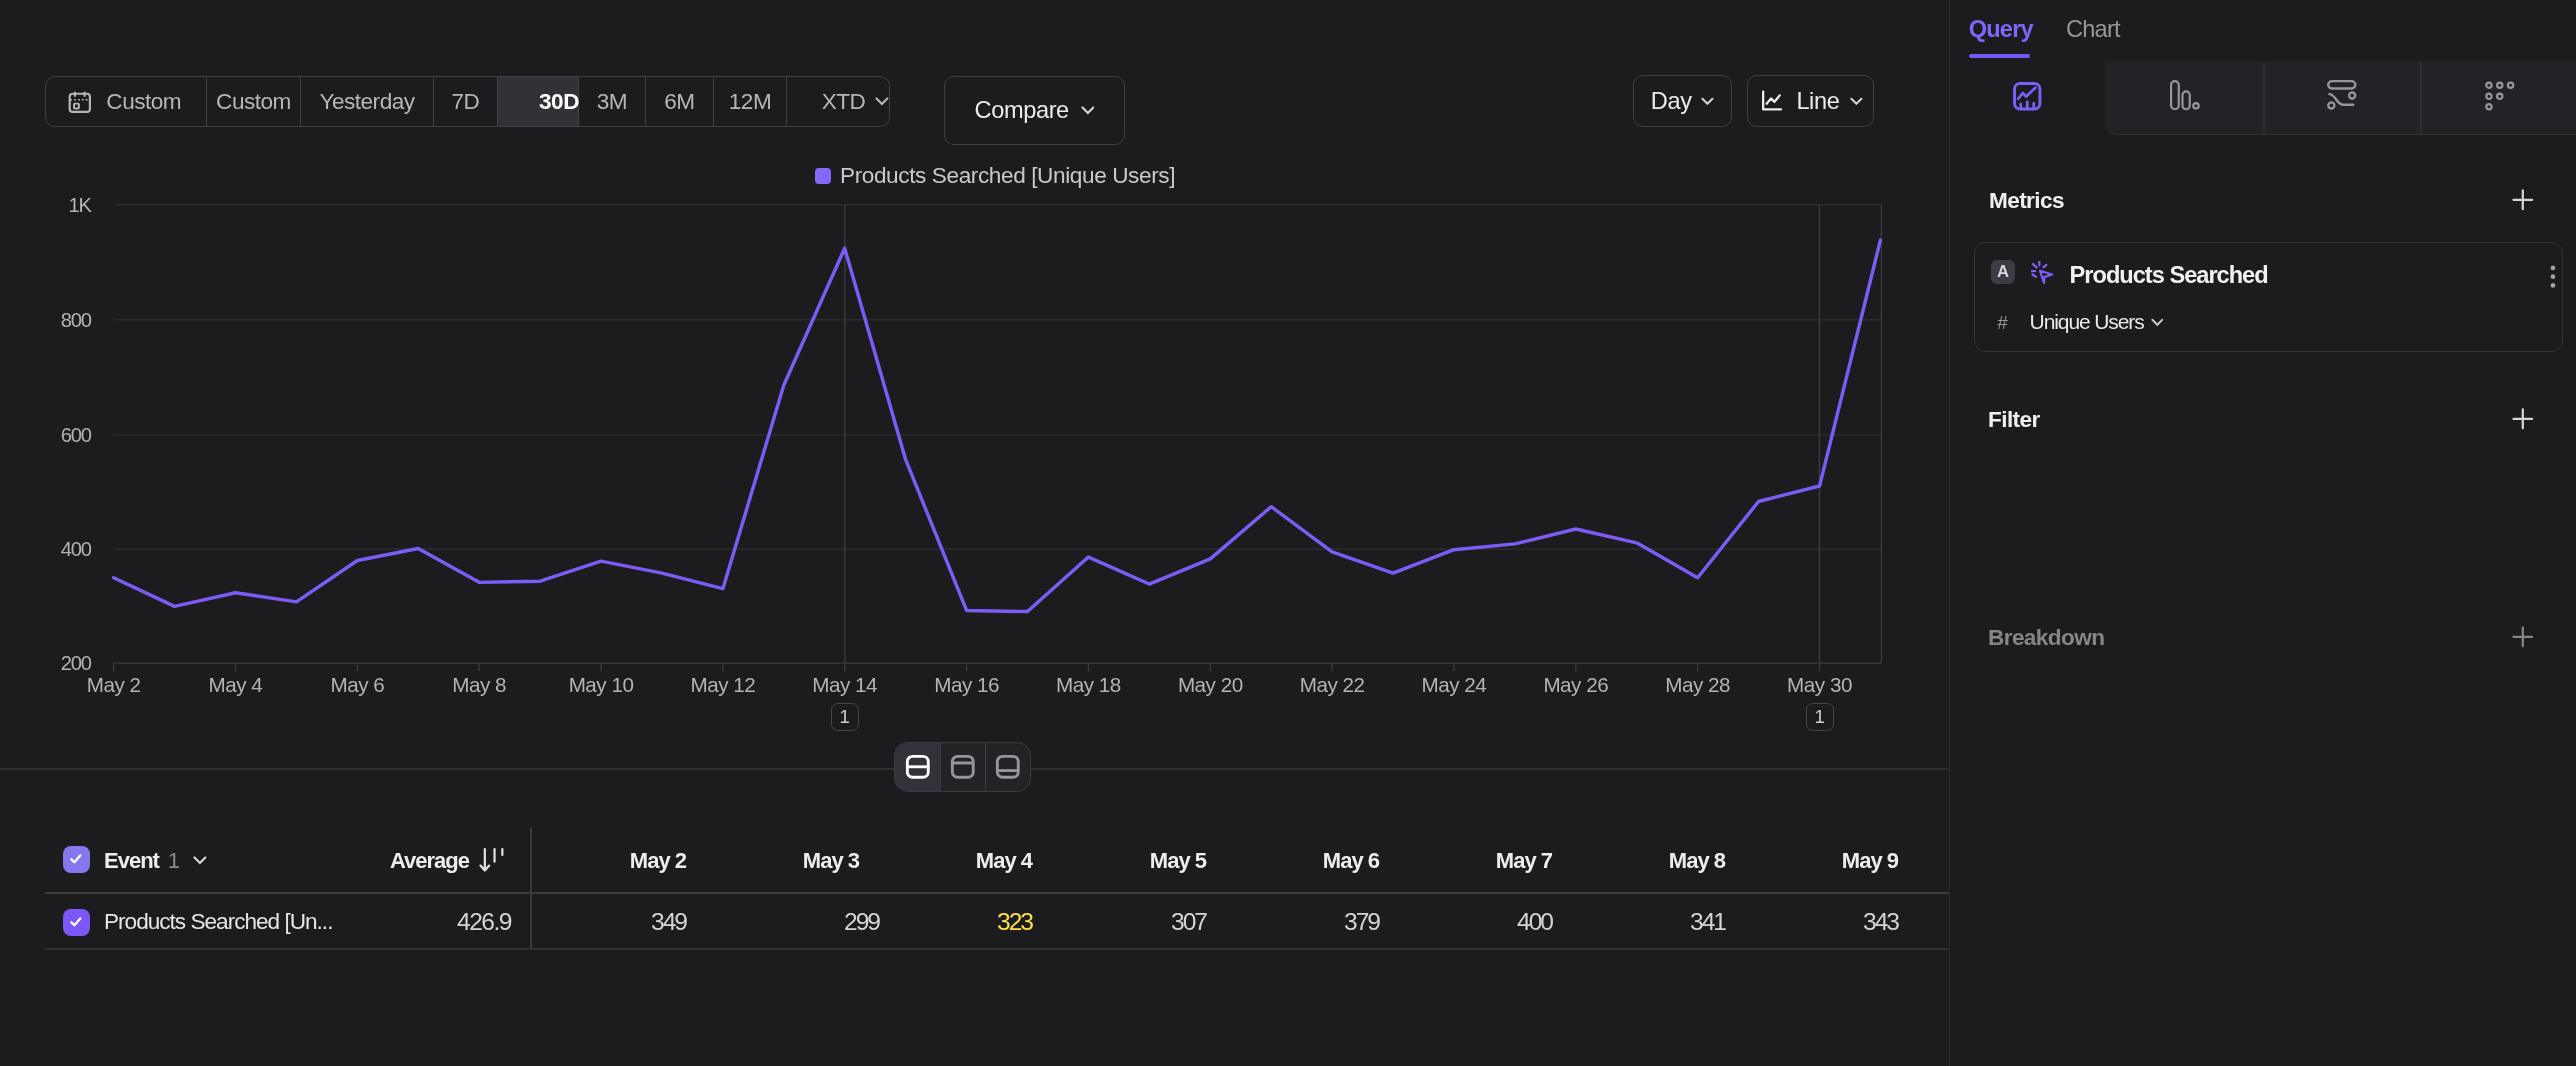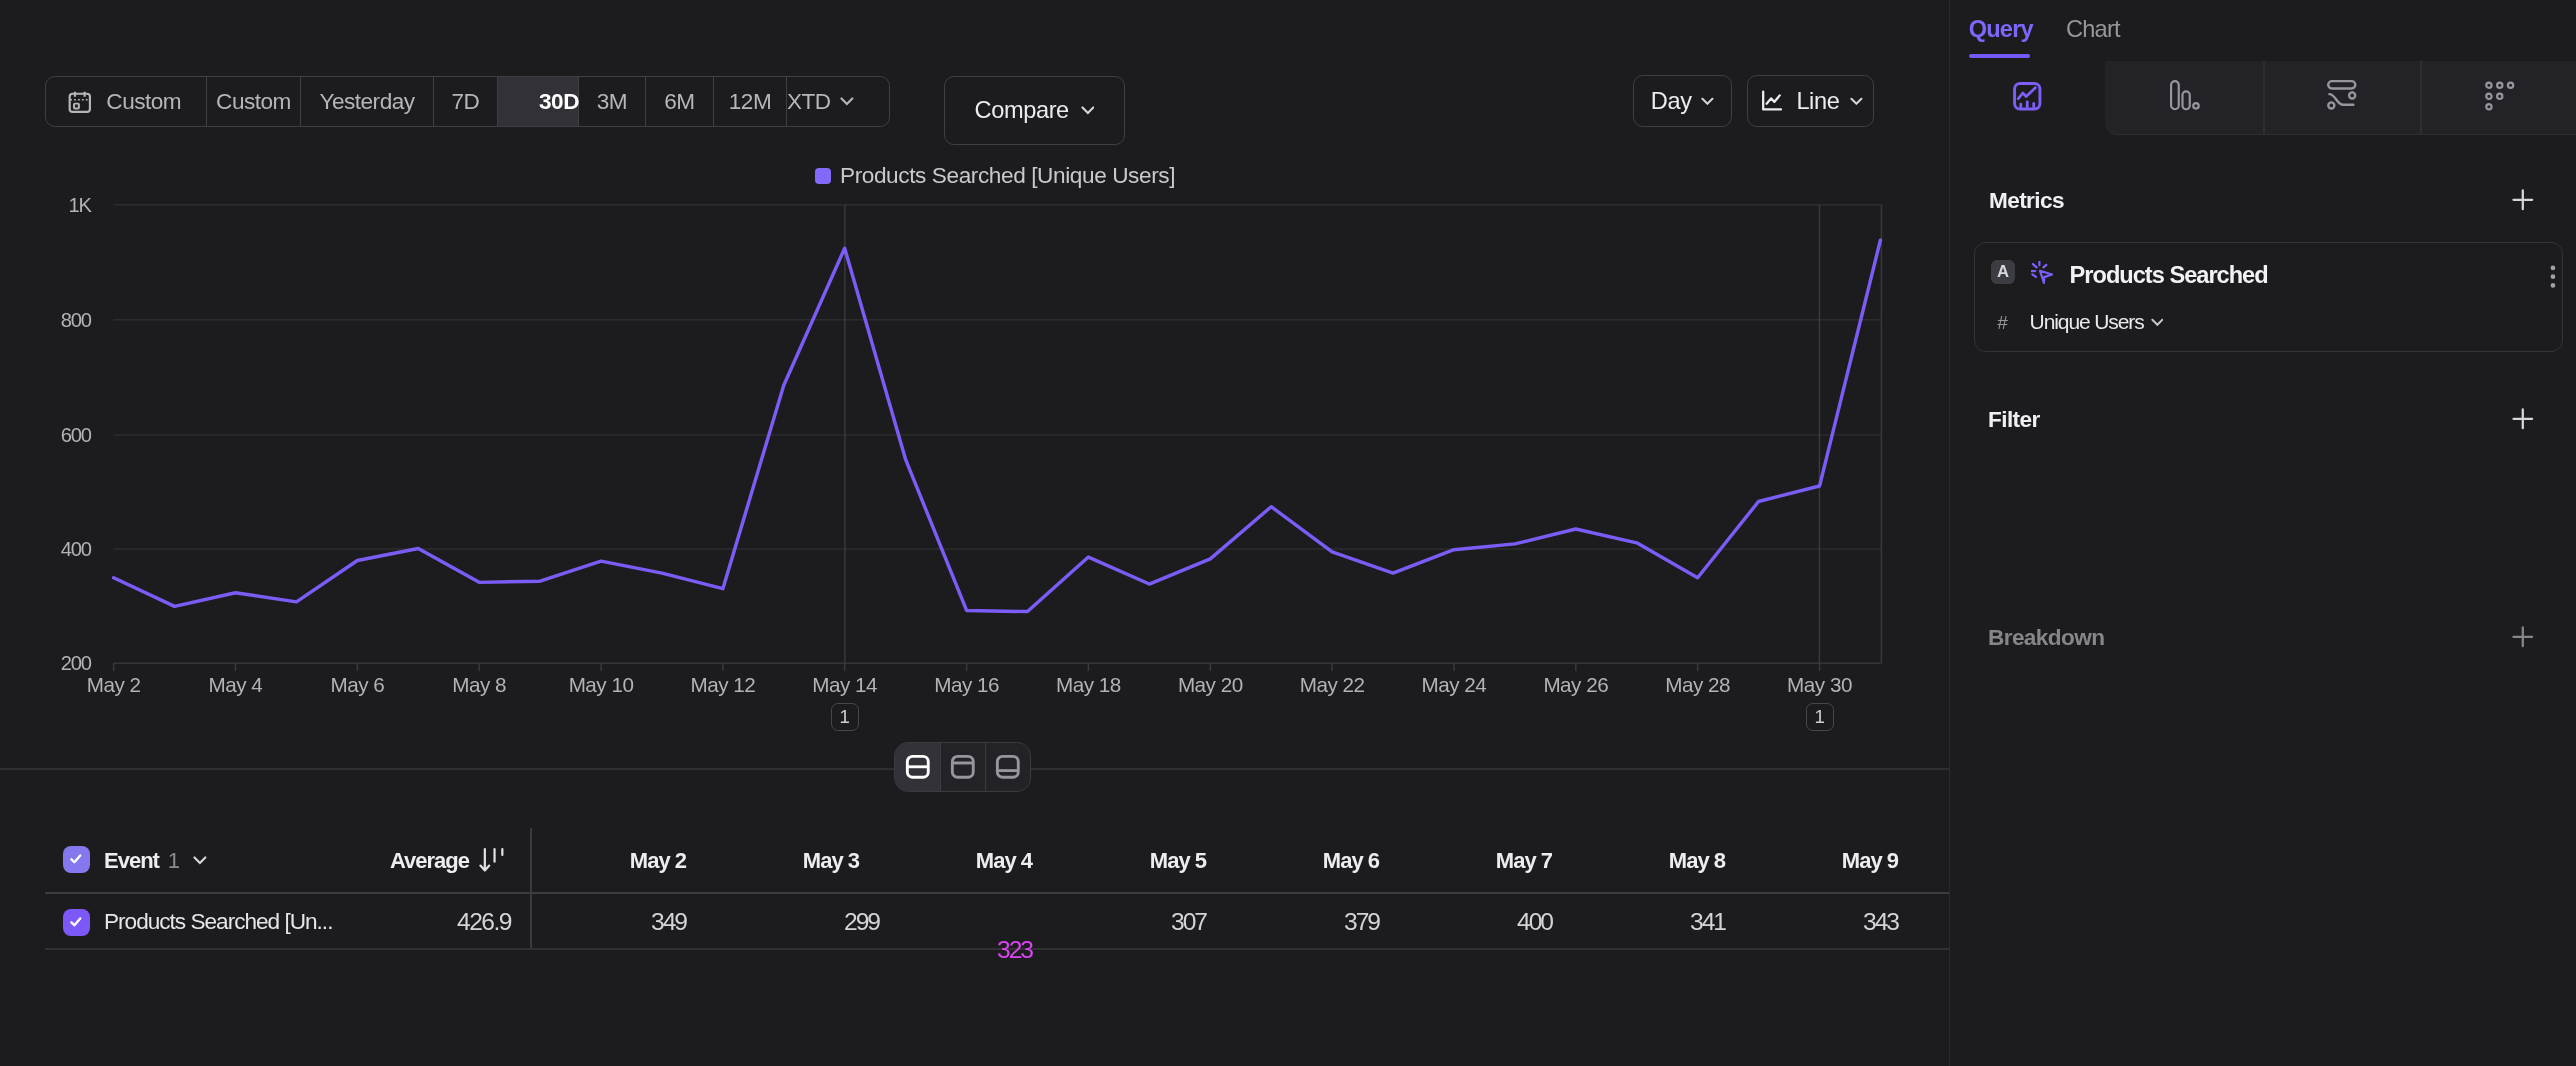--- a/index.html
+++ b/index.html
@@ -27,21 +27,21 @@
       </svg>
       <span>Custom</span>
     </div>
     <div class="vcenter" style="width:94px; justify-content:center; border-right:1.5px solid #3f3f45;">Custom</div>
     <div class="vcenter" style="width:133px; justify-content:center; border-right:1.5px solid #3f3f45;">Yesterday</div>
     <div class="vcenter" style="width:64px; justify-content:center; border-right:1.5px solid #3f3f45;">7D</div>
     <div class="vcenter" style="width:81px; justify-content:center; border-right:1.5px solid #3f3f45; background:#313137; color:#ffffff; font-weight:bold;padding-left:42px;">30D</div>
     <div class="vcenter" style="width:67px; justify-content:center; border-right:1.5px solid #3f3f45;">3M</div>
     <div class="vcenter" style="width:68px; justify-content:center; border-right:1.5px solid #3f3f45;">6M</div>
     <div class="vcenter" style="width:73px; justify-content:center; border-right:1.5px solid #3f3f45;">12M</div>
-    <div class="vcenter" style="flex:1; justify-content:flex-start;">XTD
+    <div class="vcenter" style="flex:1; justify-content:flex-end;">XTD
       <svg width="13.8" height="8.9" viewBox="0 0 14 9" fill="none" stroke="#b5b5bb" stroke-width="2.2" stroke-linecap="round" style="margin-left:9.8px;">
           <path d="M1.5 1.5 7 7l5.5-5.5"></path>
         </svg>
     </div>
   </div>
 
   <div class="btn" style="left:944px; top:76px; width:181px; height:69px; font-size:23.6px; letter-spacing:-0.4px;">
     <span>Compare</span>
     <svg width="13.8" height="8.9" viewBox="0 0 14 9" fill="none" stroke="#d6d6da" stroke-width="2.2" stroke-linecap="round" style="margin-left:11.8px;">
         <path d="M1.5 1.5 7 7l5.5-5.5"></path>
@@ -185,21 +185,21 @@
 
   <div class="abs" style="left:63px; top:909px; width:26.6px; height:26.6px; border-radius:7.9px; background:#7c58f8; display:flex; align-items:center; justify-content:center;">
     <svg width="15.7" height="15.7" viewBox="0 0 16 16" fill="none" stroke="#ffffff" stroke-width="2.4" stroke-linecap="round" stroke-linejoin="round">
         <path d="M3.5 8.5 6.5 11.5 12.5 4.5"></path>
       </svg>
   </div>
   <div class="abs" style="left:104px; top:909px; height:25.6px; line-height:25.6px; color:#e6e6e9; font-size:22.6px; letter-spacing:-1px;">Products Searched [Un...</div>
   <div class="abs num" style="left:314px; top:910px; width:197px; height:23.6px; line-height:23.6px; text-align:right; color:#d4d4d8; font-size:24.6px; letter-spacing:-1.5px;">426.9</div>
   <div class="abs num" style="left:489px; top:910px; width:197px; height:23.6px; line-height:23.6px; text-align:right; color:#d4d4d8; font-size:24.6px;">349</div>
     <div class="abs num" style="left:662px; top:910px; width:197px; height:23.6px; line-height:23.6px; text-align:right; color:#d4d4d8; font-size:24.6px;margin-left:20px;">299</div>
-    <div class="abs num" style="left:835px; top:910px; width:197px; height:23.6px; line-height:23.6px; text-align:right; color:#d946ef; font-size:24.6px;margin-top:28px;">323</div>
+    <div class="abs num" style="left:835px; top:910px; width:197px; height:23.6px; line-height:23.6px; text-align:right; color:#fde047; font-size:24.6px;">323</div>
     <div class="abs num" style="left:1009px; top:910px; width:197px; height:23.6px; line-height:23.6px; text-align:right; color:#d4d4d8; font-size:24.6px;">307</div>
     <div class="abs num" style="left:1182px; top:910px; width:197px; height:23.6px; line-height:23.6px; text-align:right; color:#d4d4d8; font-size:24.6px;">379</div>
     <div class="abs num" style="left:1355px; top:910px; width:197px; height:23.6px; line-height:23.6px; text-align:right; color:#d4d4d8; font-size:24.6px;">400</div>
     <div class="abs num" style="left:1528px; top:910px; width:197px; height:23.6px; line-height:23.6px; text-align:right; color:#d4d4d8; font-size:24.6px;padding-left:36px;">341</div>
     <div class="abs num" style="left:1701px; top:910px; width:197px; height:23.6px; line-height:23.6px; text-align:right; color:#d4d4d8; font-size:24.6px;">343</div>
 </div>
 
 <div class="abs" id="side" style="left:1949px; top:0; width:627px; height:1067px; border-left:1.5px solid #2b2b2f;">
   <div class="abs" style="left:18.7px; top:15.7px; font-size:23.6px; font-weight:600; letter-spacing:-0.8px; color:#7c68f8;">Query</div>
   <div class="abs" style="left:116px; top:15.7px; font-size:23.6px; font-weight:500; letter-spacing:-0.8px; color:#96969c;">Chart</div>

